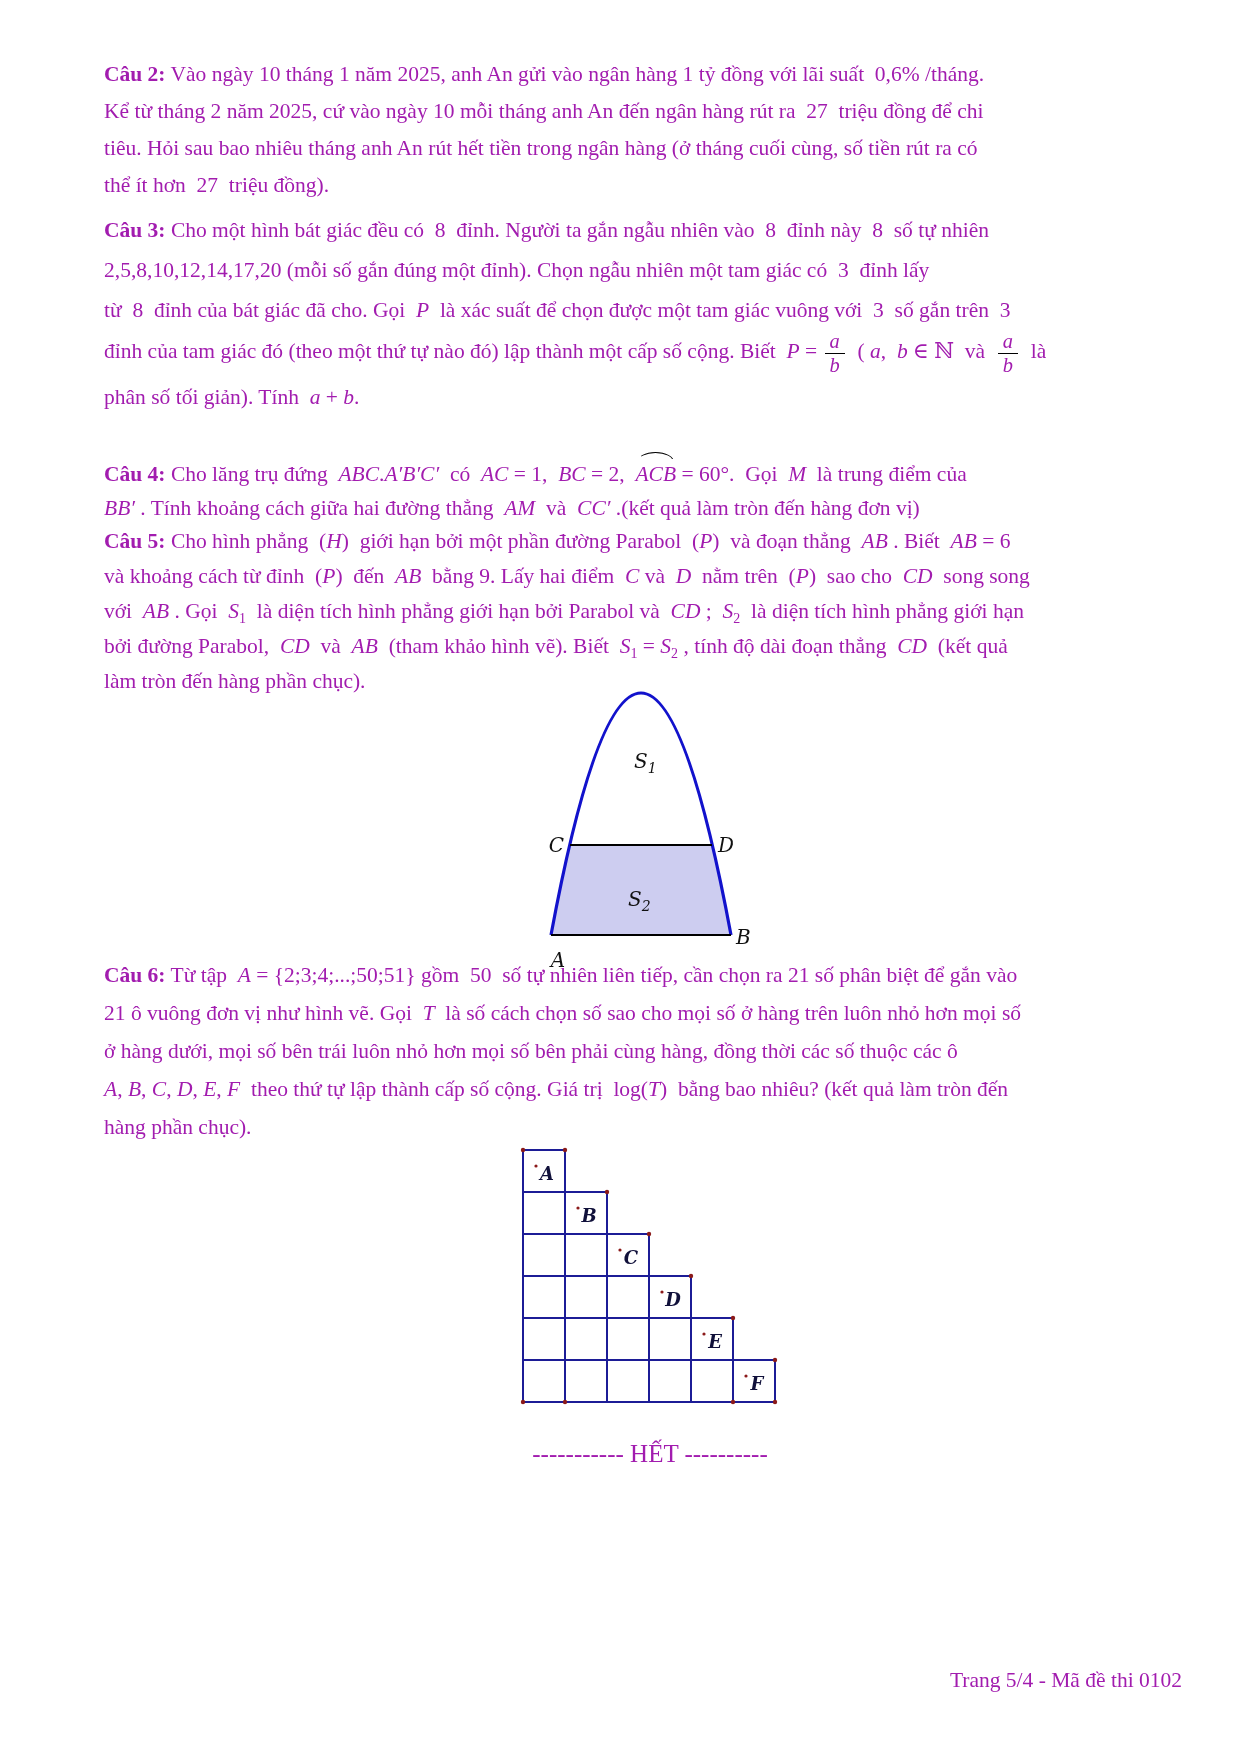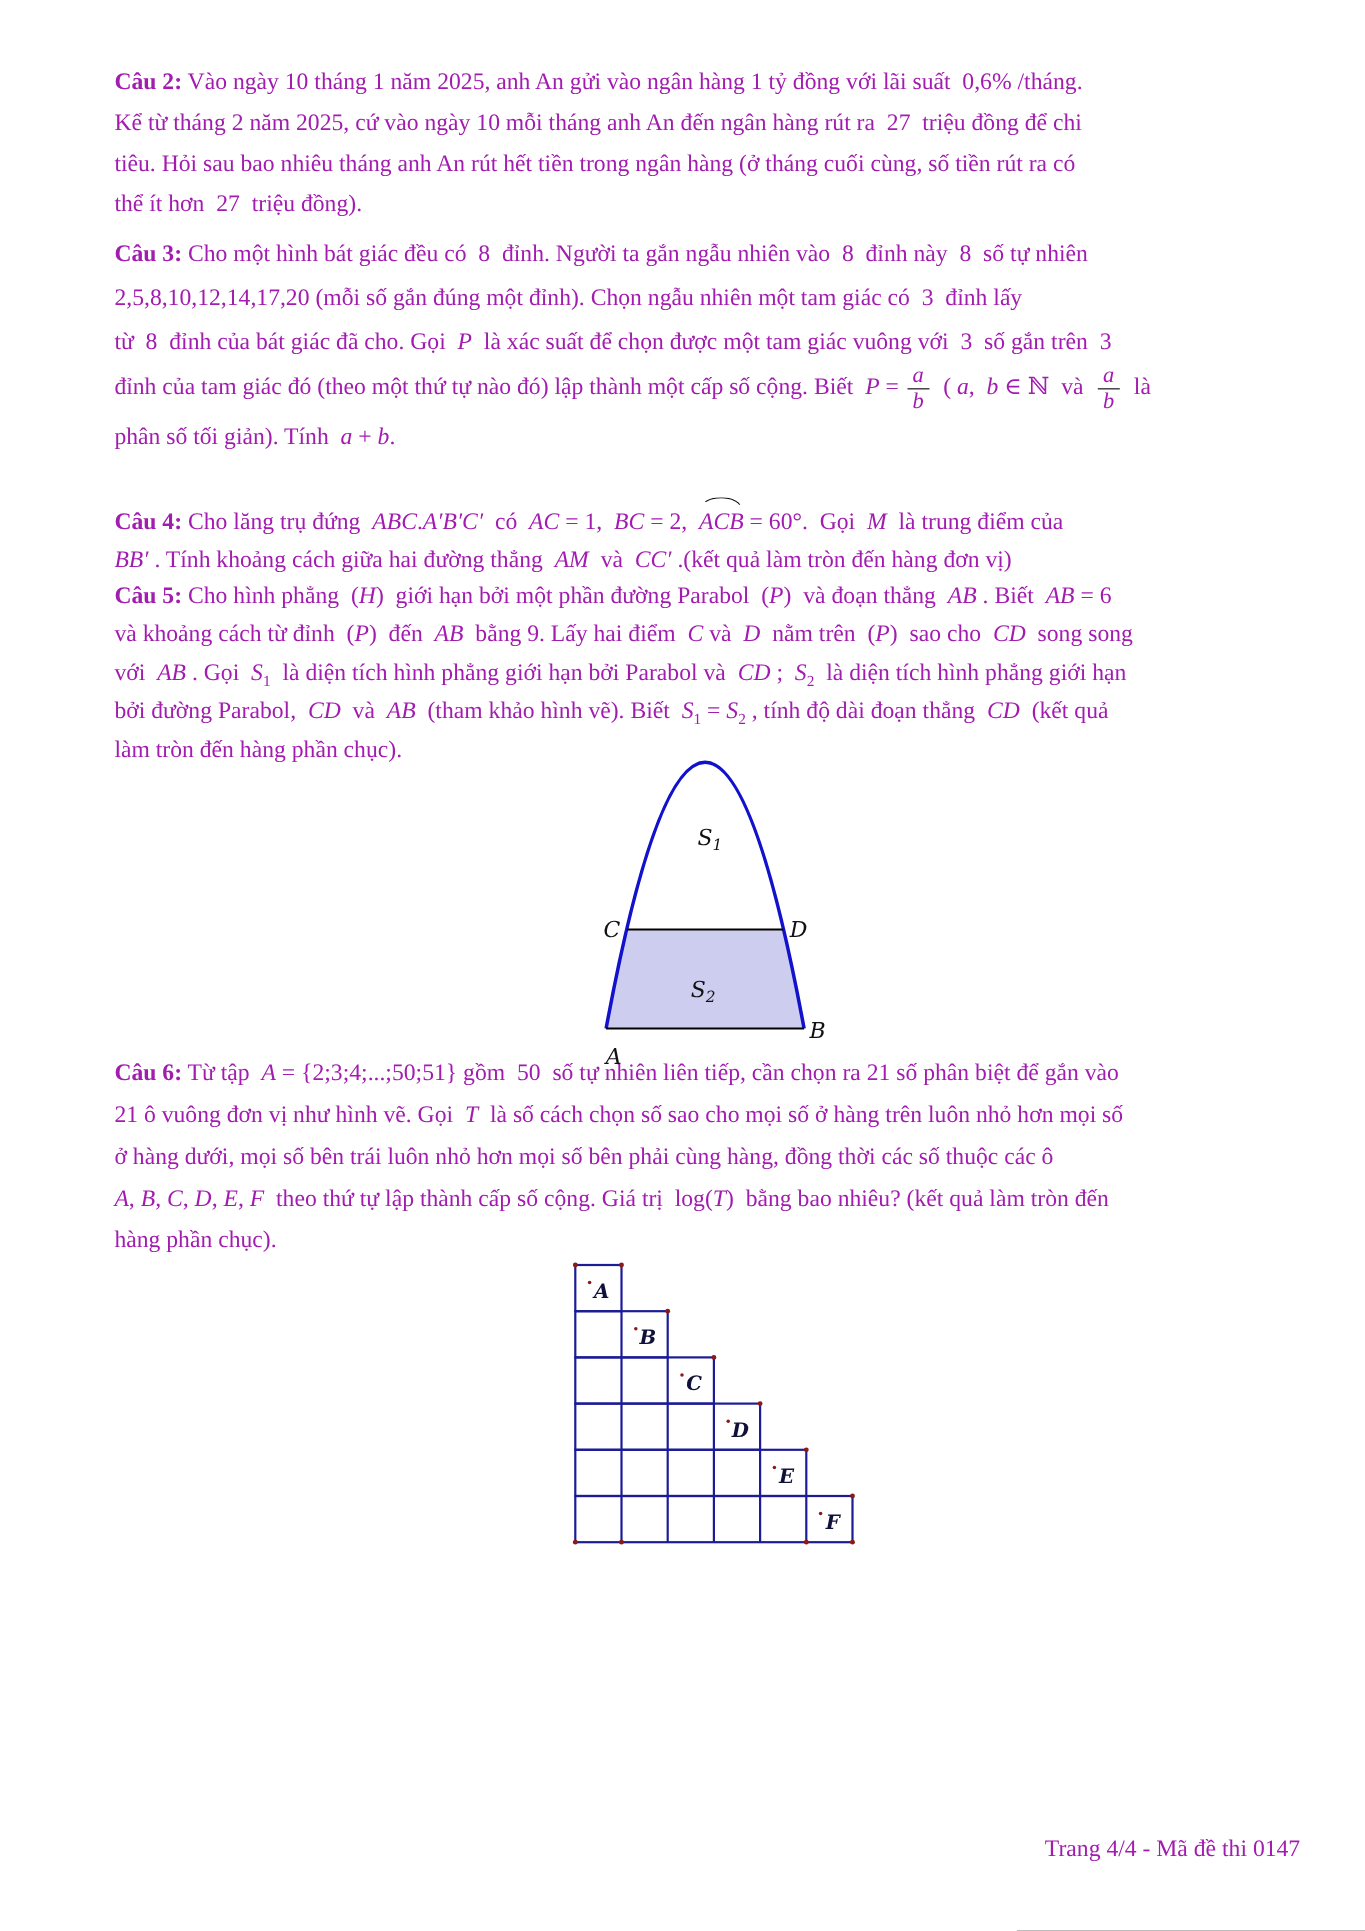--- a/index.html
+++ b/index.html
@@ -112,15 +112,16 @@
       <circle cx="141" cy="92" r="2.2" class="gdot"></circle>
       <circle cx="183" cy="134" r="2.2" class="gdot"></circle>
       <circle cx="225" cy="176" r="2.2" class="gdot"></circle>
       <circle cx="267" cy="218" r="2.2" class="gdot"></circle>
       <circle cx="15" cy="260" r="2.2" class="gdot"></circle>
       <circle cx="57" cy="260" r="2.2" class="gdot"></circle>
       <circle cx="225" cy="260" r="2.2" class="gdot"></circle>
       <circle cx="267" cy="260" r="2.2" class="gdot"></circle>
     </svg>
 
-  <div class="footer">Trang 4/4 - Mã đề thi 0147</div>
+  <div class="het">----------- HẾT ----------</div>
+  <div class="footer">Trang 5/4 - Mã đề thi 0102</div>
 
 </div>
 
 </body></html>

